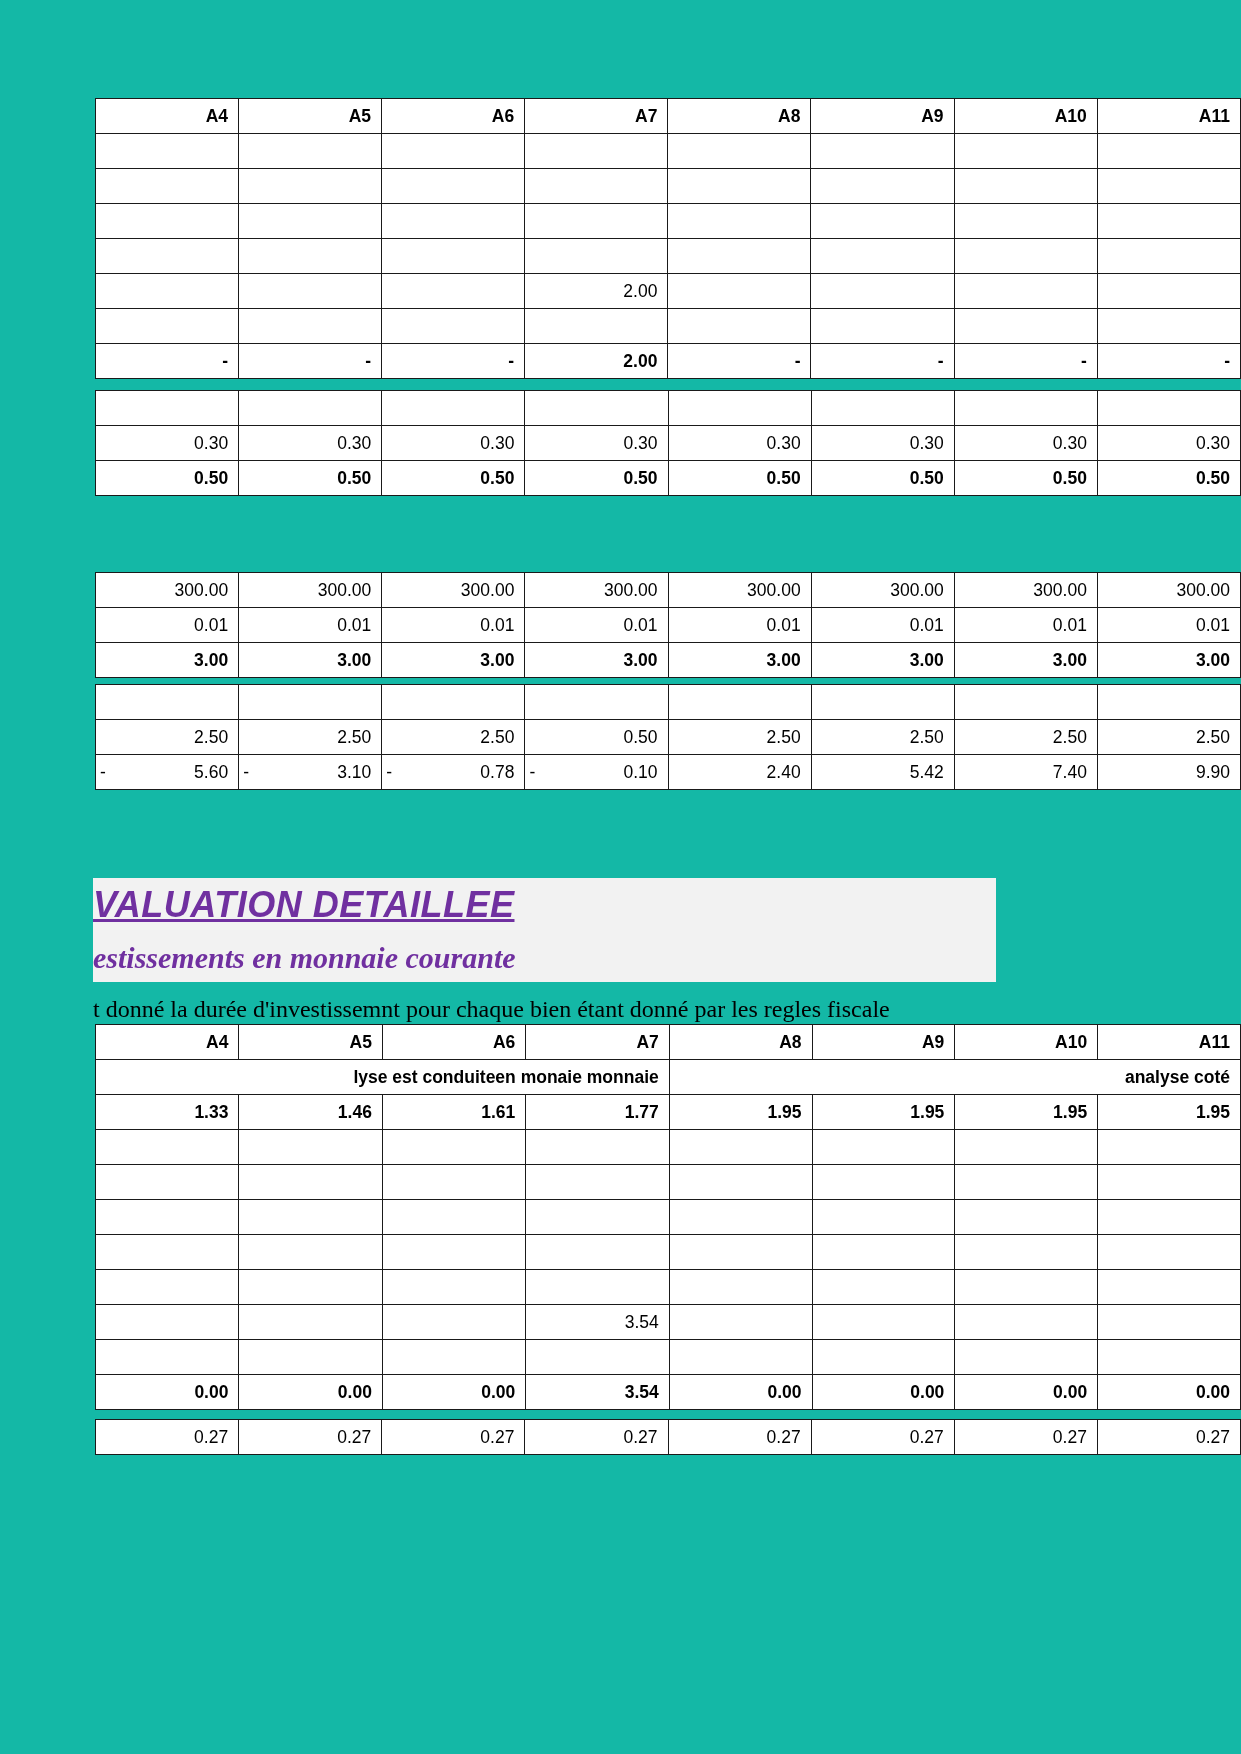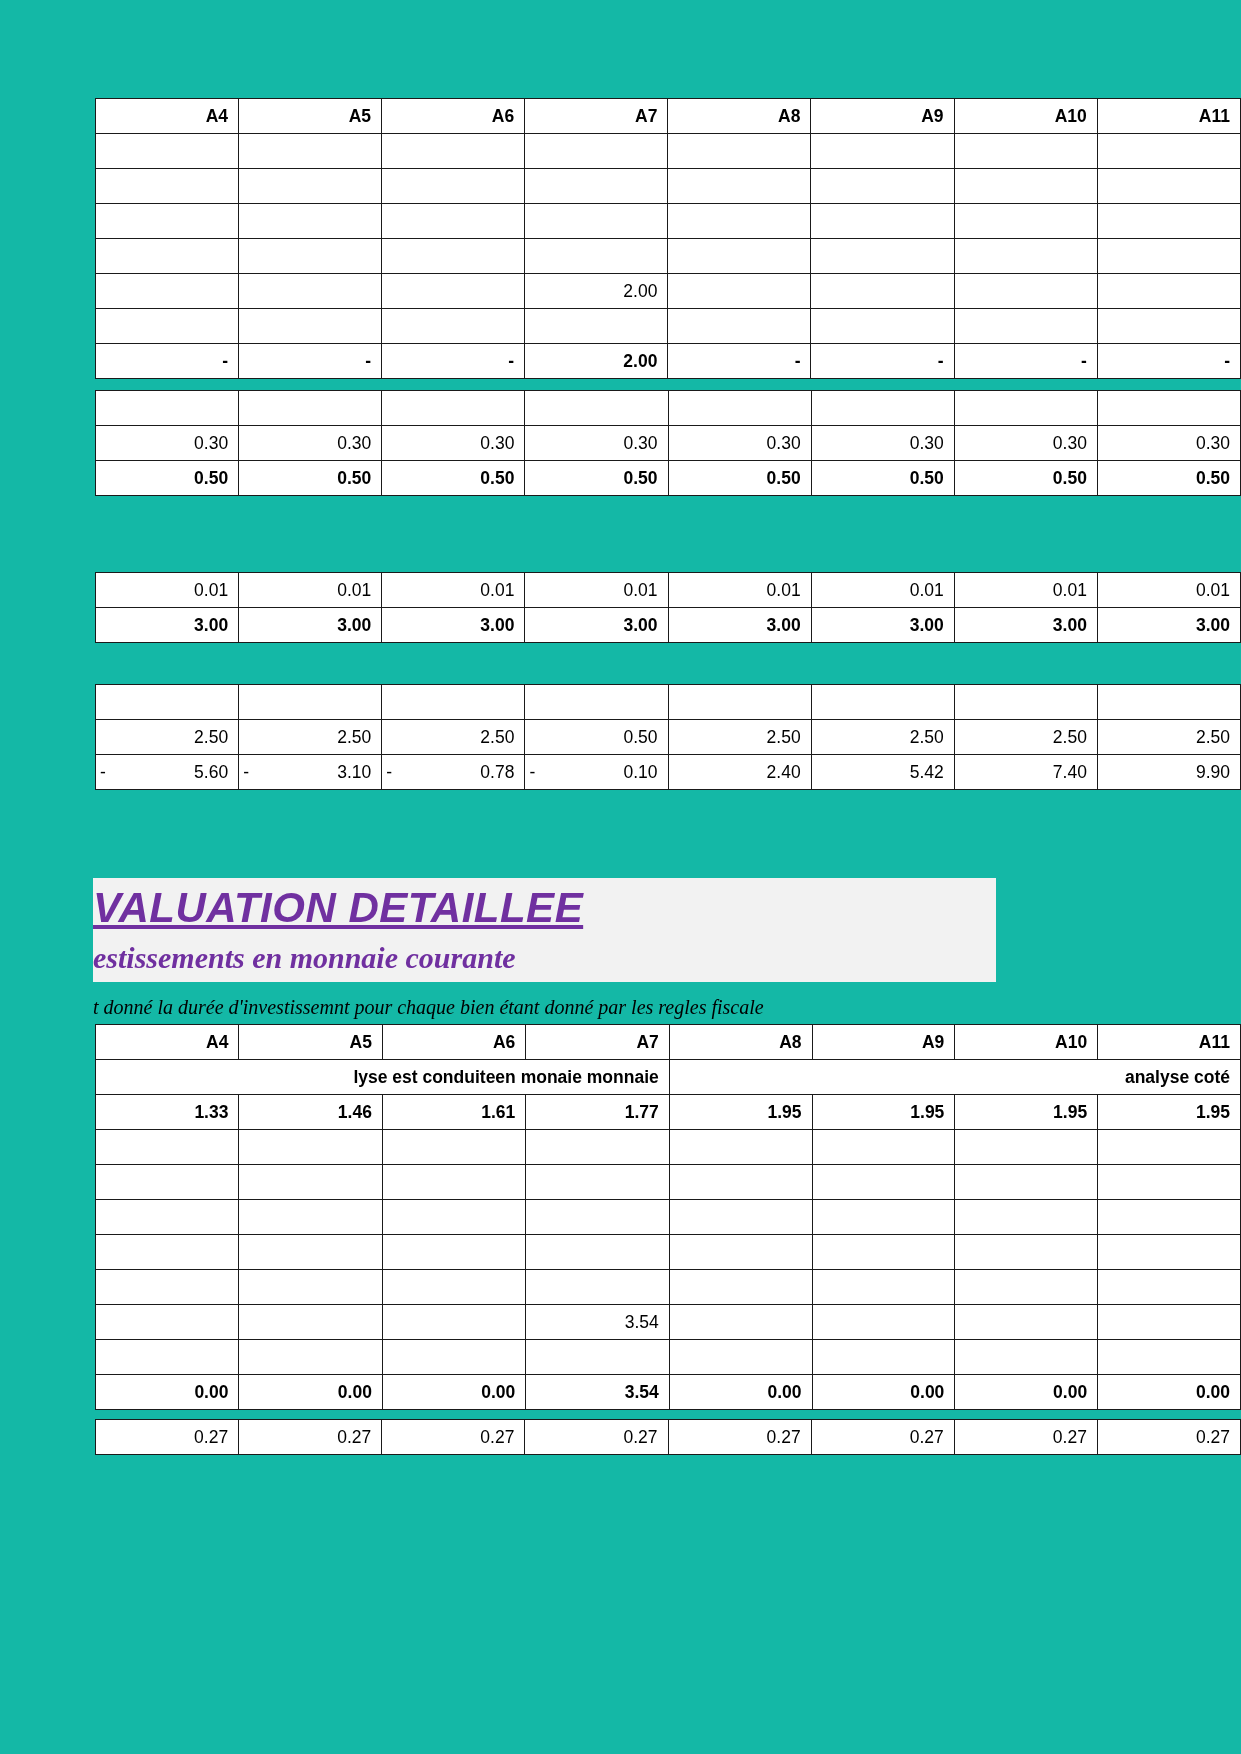--- a/index.html
+++ b/index.html
@@ -87,40 +87,39 @@
   
   .banner {
     position: absolute;
     background: #f2f2f2;
   }
   .h-title {
     position: absolute;
     font-family: "Liberation Sans", sans-serif;
     font-style: italic;
     font-weight: bold;
-    font-size: 42px;
+    font-size: 36px;
     color: #7030a0;
     text-decoration: underline;
     white-space: nowrap;
     letter-spacing: 0.5px;
   }
   .h-sub {
     position: absolute;
     font-family: "Liberation Serif", serif;
     font-style: italic;
     font-weight: bold;
     font-size: 30px;
     color: #7030a0;
     white-space: nowrap;
   }
   .note {
     position: absolute;
     font-family: "Liberation Serif", serif;
-    font-style: italic;
-    font-size: 20px;
+    font-size: 24px;
     color: #000000;
     white-space: nowrap;
   }
 
   
   td.blue-left {
     color: #1f5fbf;
     font-weight: bold;
     font-size: 19px;
     text-align: left;
@@ -255,20 +254,30 @@
       <td class="red-b">0.50</td>
       <td class="red-b">0.50</td>
       <td class="red-b">0.50</td>
       <td class="red-b">0.50</td>
     </tr>
   </tbody>
     </table>
 
   <table class="sheet" id="t3" style="left:95px; top:572px;">
     <tbody>
+        <tr>
+      <td class="black">300.00</td>
+      <td class="black">300.00</td>
+      <td class="black">300.00</td>
+      <td class="black">300.00</td>
+      <td class="black">300.00</td>
+      <td class="black">300.00</td>
+      <td class="black">300.00</td>
+      <td class="black">300.00</td>
+    </tr>
     <tr>
       <td class="black">0.01</td>
       <td class="black">0.01</td>
       <td class="black">0.01</td>
       <td class="black">0.01</td>
       <td class="black">0.01</td>
       <td class="black">0.01</td>
       <td class="black">0.01</td>
       <td class="black">0.01</td>
     </tr>

